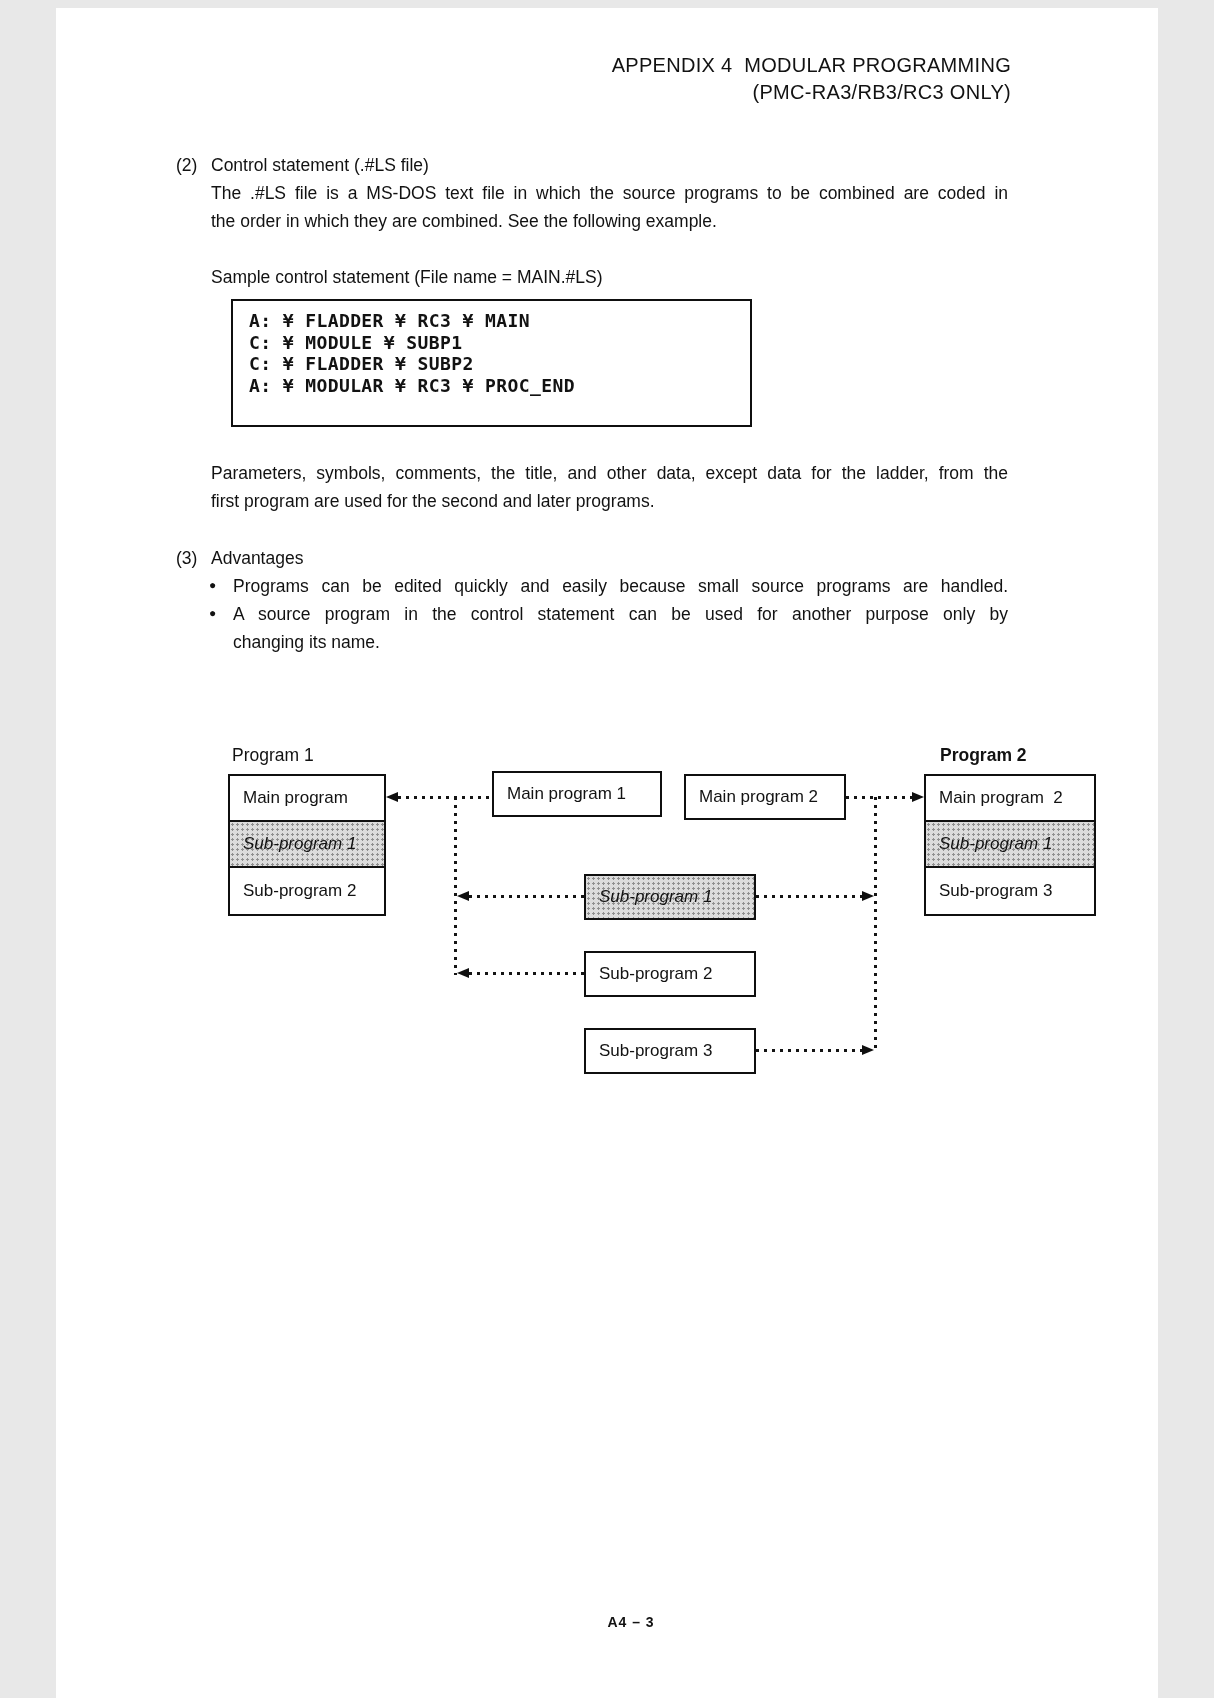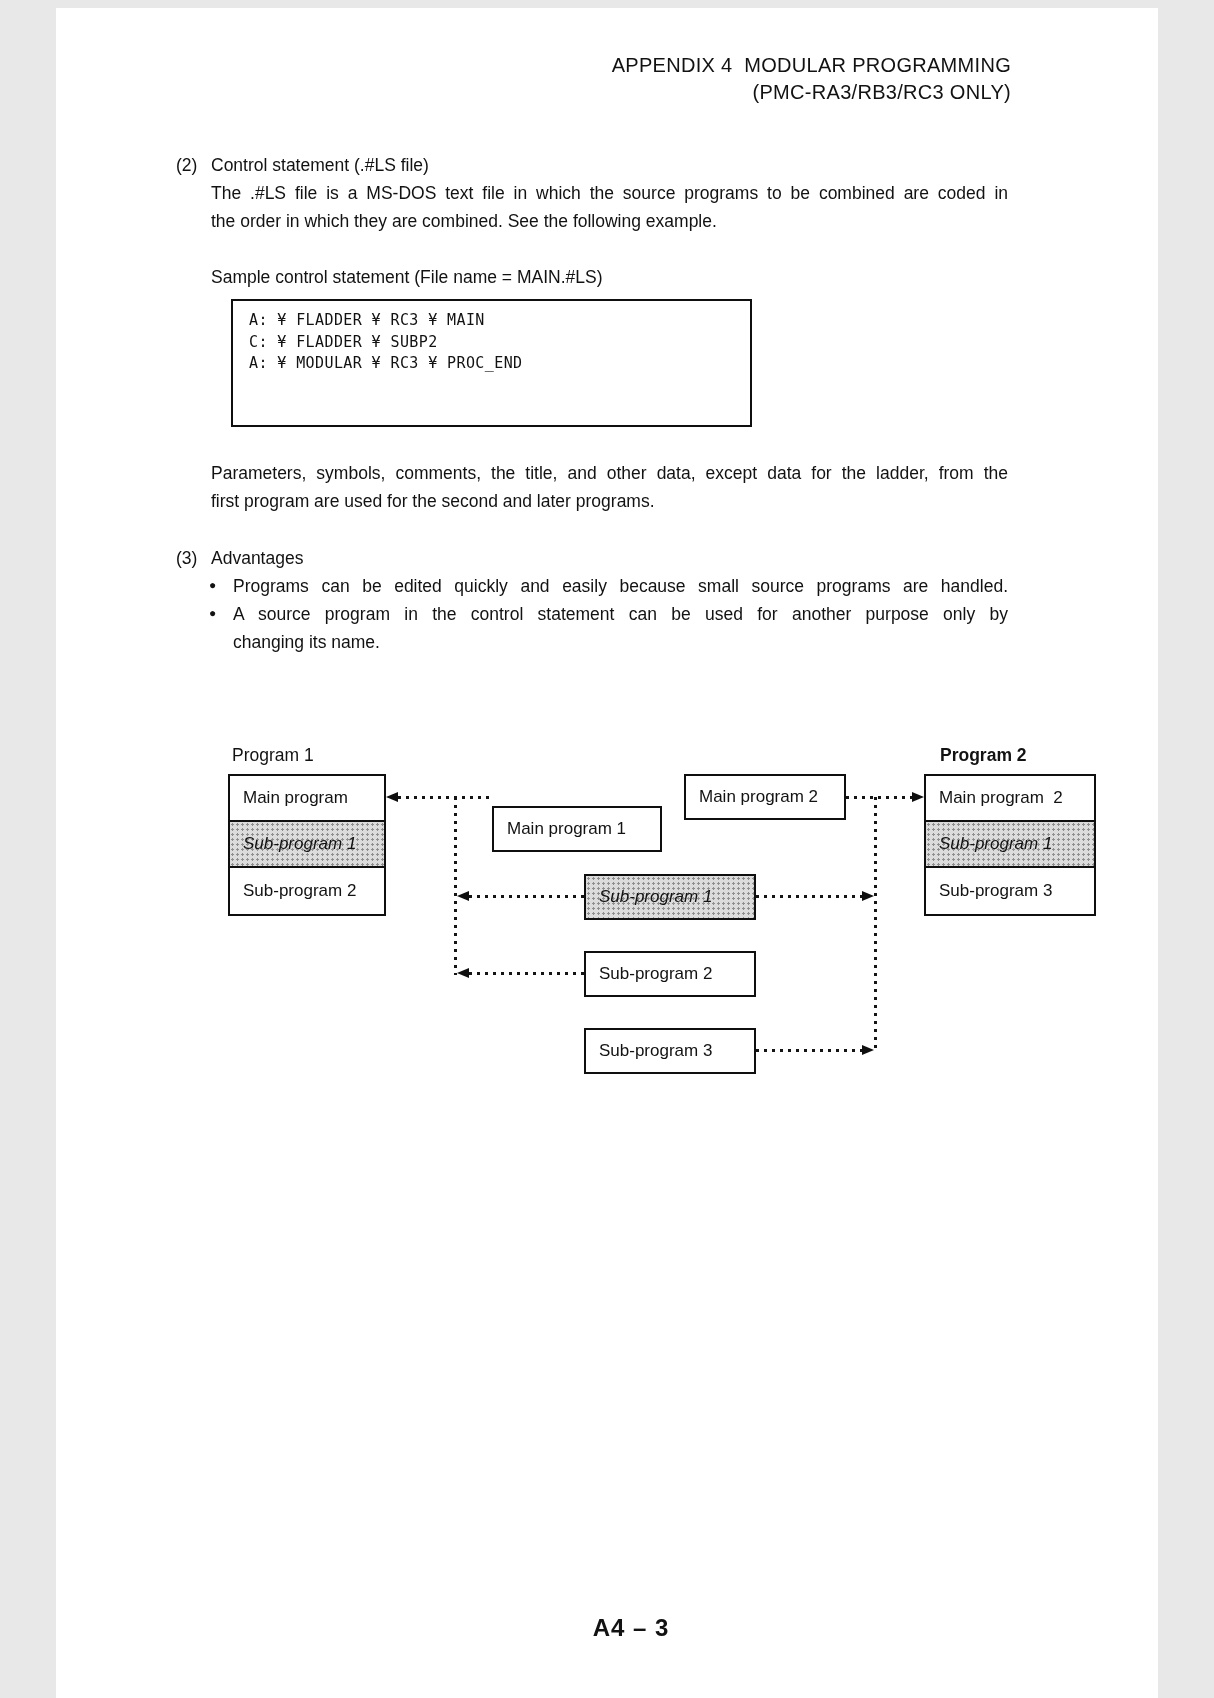--- a/index.html
+++ b/index.html
@@ -31,22 +31,22 @@
   
   .codebox {
     left: 175px; top: 291px; width: 521px; height: 128px;
     border: 2.5px solid #0f0f0f;
     box-sizing: border-box;
     padding: 9px 0 0 16px;
     background: #fff;
   }
   .codeline {
     font-family: "DejaVu Sans Mono", monospace;
-    font-weight: normal;
-    font-size: 15px; line-height: 21.5px;
+    font-weight: bold;
+    font-size: 18px; line-height: 21.5px;
     letter-spacing: 0.4px;
     white-space: pre;
   }
 
   
   .bullet { font-size: 12px; }
 
   
   .pbox, .pstack {
     box-sizing: border-box;
@@ -81,21 +81,21 @@
     background-image: repeating-linear-gradient(90deg, #141414 0 2.6px, rgba(0,0,0,0) 2.6px 8px);
   }
   .dot-v {
     width: 3px;
     background-image: repeating-linear-gradient(180deg, #141414 0 2.6px, rgba(0,0,0,0) 2.6px 8px);
   }
   .arr { width:0; height:0; border-top:5.5px solid rgba(0,0,0,0); border-bottom:5.5px solid rgba(0,0,0,0); }
   .arr-l { border-right:12px solid #0f0f0f; }
   .arr-r { border-left:12px solid #0f0f0f; }
 
-  .footer { font-weight: bold; font-size: 24px; letter-spacing: 1px; text-align:center; }
+  .footer { font-weight: bold; font-size: 14px; letter-spacing: 1px; text-align:center; }
 </style>
 </head>
 <body>
 
 <div class="page">
 
   <div class="abs hdr">
     <div class="pre">APPENDIX 4  MODULAR PROGRAMMING</div>
     <div class="pre">(PMC-RA3/RB3/RC3 ONLY)</div>
   </div>
@@ -103,20 +103,21 @@
   <div class="abs t" style="left:120px; top:146px;">(2)</div>
   <div class="abs t" style="left:155px; top:146px;">Control statement (.#LS file)</div>
 
   <div class="abs t wline justify-last" style="left:155px; top:174px;">The .#LS file is a MS-DOS text file in which the source programs to be combined are coded in</div>
   <div class="abs t" style="left:155px; top:202px;">the order in which they are combined.  See the following example.</div>
 
   <div class="abs t" style="left:155px; top:258px;">Sample control statement (File name = MAIN.#LS)</div>
 
   <div class="abs codebox">
     <div class="codeline">A: ¥ FLADDER ¥ RC3 ¥ MAIN</div>
+    <div class="codeline">C: ¥ MODULE ¥ SUBP1</div>
     <div class="codeline">C: ¥ FLADDER ¥ SUBP2</div>
     <div class="codeline">A: ¥ MODULAR ¥ RC3 ¥ PROC_END</div>
   </div>
 
   <div class="abs t wline justify-last" style="left:155px; top:454px;">Parameters, symbols, comments, the title, and other data, except data for the ladder, from the</div>
   <div class="abs t" style="left:155px; top:482px;">first program are used for the second and later programs.</div>
 
   <div class="abs t" style="left:120px; top:539px;">(3)</div>
   <div class="abs t" style="left:155px; top:539px;">Advantages</div>
 
@@ -129,21 +130,21 @@
 
   <div class="abs t" style="left:176px; top:736px;">Program 1</div>
   <div class="abs t" style="left:884px; top:736px;font-weight:bold;">Program 2</div>
 
   <div class="abs pstack" style="left:172px; top:766px; width:158px;">
     <div class="pstack-row">Main program</div>
     <div class="pstack-row shaded">Sub-program 1</div>
     <div class="pstack-row">Sub-program 2</div>
   </div>
 
-  <div class="abs pbox" style="left:436px; top:798px; width:170px;">Main program 1</div>
+  <div class="abs pbox" style="left:436px; top:763px; width:170px;">Main program 1</div>
   <div class="abs pbox" style="left:628px; top:766px; width:162px;">Main program 2</div>
 
   <div class="abs pstack" style="left:868px; top:766px; width:172px;">
     <div class="pstack-row">Main program  2</div>
     <div class="pstack-row shaded">Sub-program 1</div>
     <div class="pstack-row">Sub-program 3</div>
   </div>
 
   <div class="abs pbox shaded" style="left:528px; top:866px; width:172px;">Sub-program 1</div>
   <div class="abs pbox" style="left:528px; top:943px; width:172px;">Sub-program 2</div>

